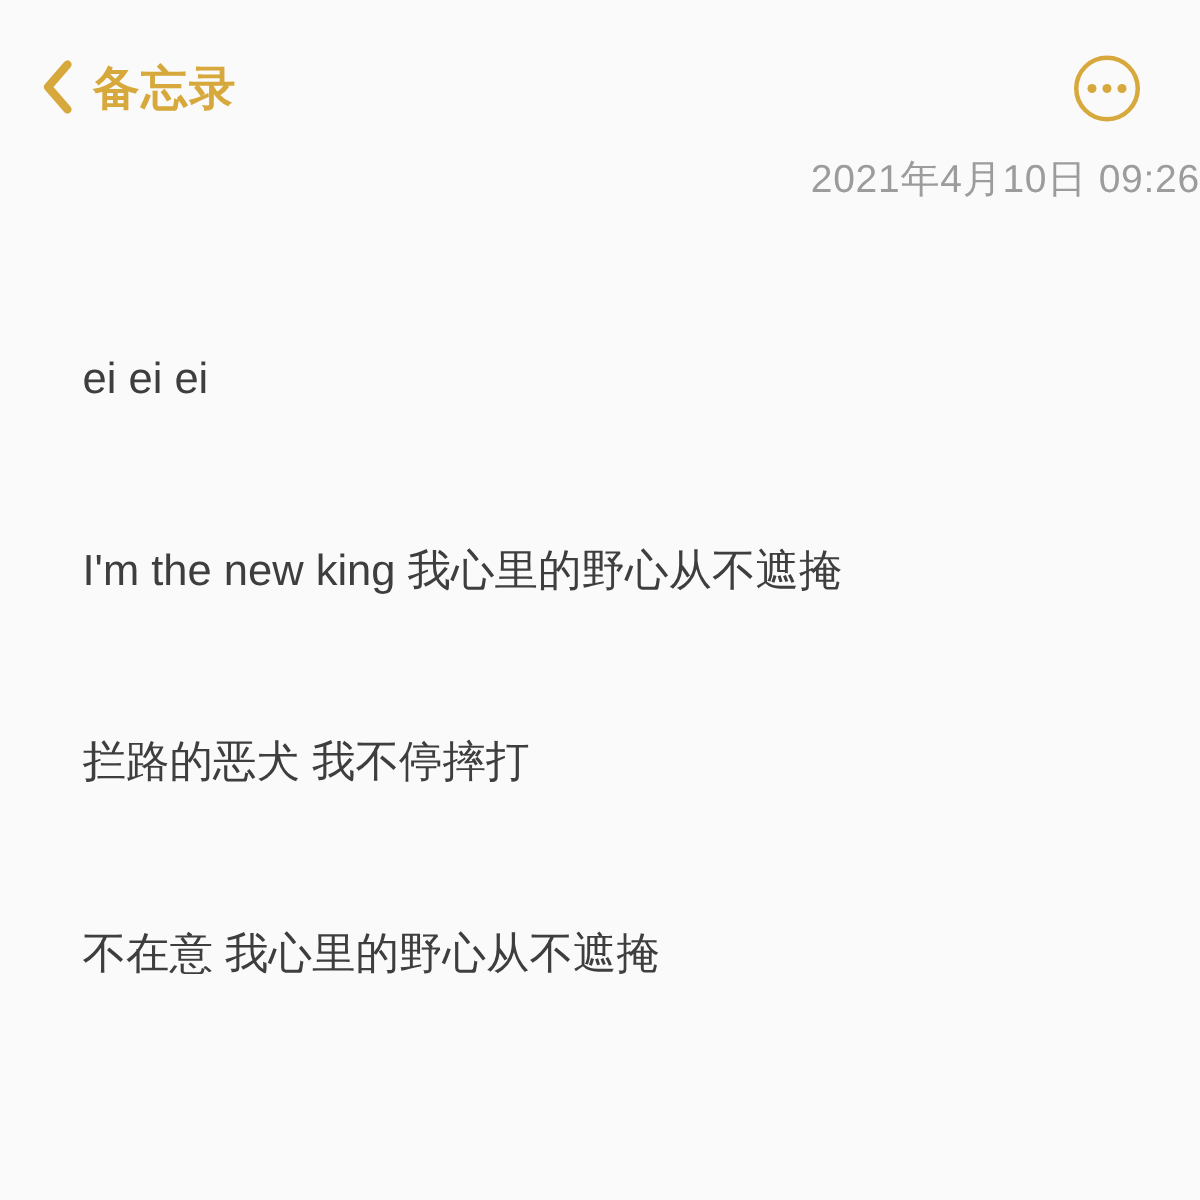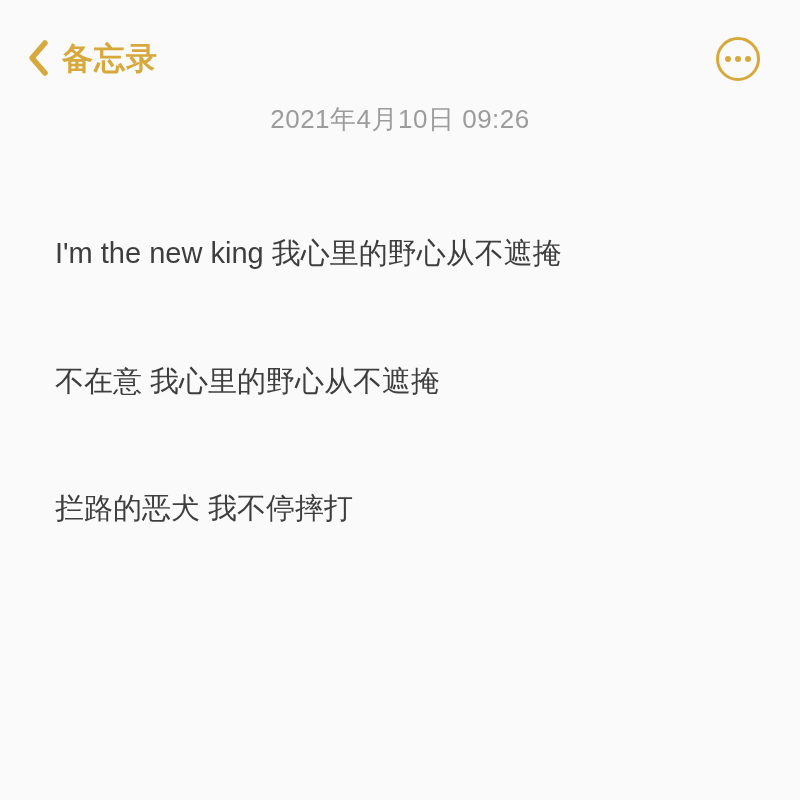--- a/index.html
+++ b/index.html
@@ -57,21 +57,21 @@
   .more-button .dot {
     width: 6px; height: 6px;
     border-radius: 50%;
     background: var(--accent);
   }
 
   
   .note-timestamp {
     position: absolute;
     top: 102px; left: 0; right: 0;
-    text-align: center;
+    text-align: right;
     font-size: 26px;
     color: var(--timestamp);
     letter-spacing: 0.5px;
   }
 
   
   .note-body {
     position: absolute;
     top: 147px; left: 55px; right: 25px;
     font-size: 29px;
@@ -101,23 +101,24 @@
         <span class="dot"></span>
           <span class="dot"></span>
           <span class="dot"></span>
       </span>
     </button>
   </div>
 
   <div class="note-timestamp">2021年4月10日 09:26</div>
 
   <div class="note-body">
+    <div class="note-line">ei ei ei</div>
     <div class="note-line">I'm the new king 我心里的野心从不遮掩</div>
+    <div class="note-line">拦路的恶犬 我不停摔打</div>
     <div class="note-line">不在意 我心里的野心从不遮掩</div>
-    <div class="note-line">拦路的恶犬 我不停摔打</div>
     
     
     
     
     
     
     
     
     
     

